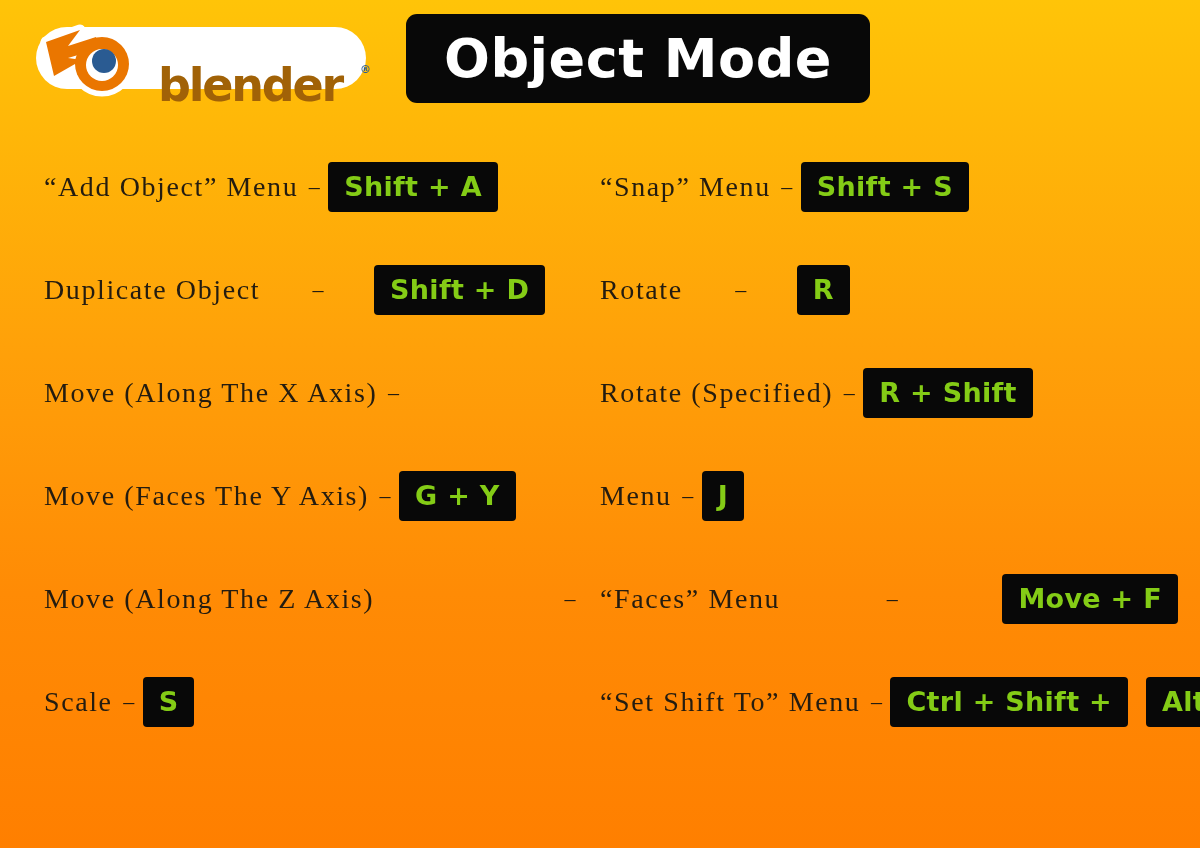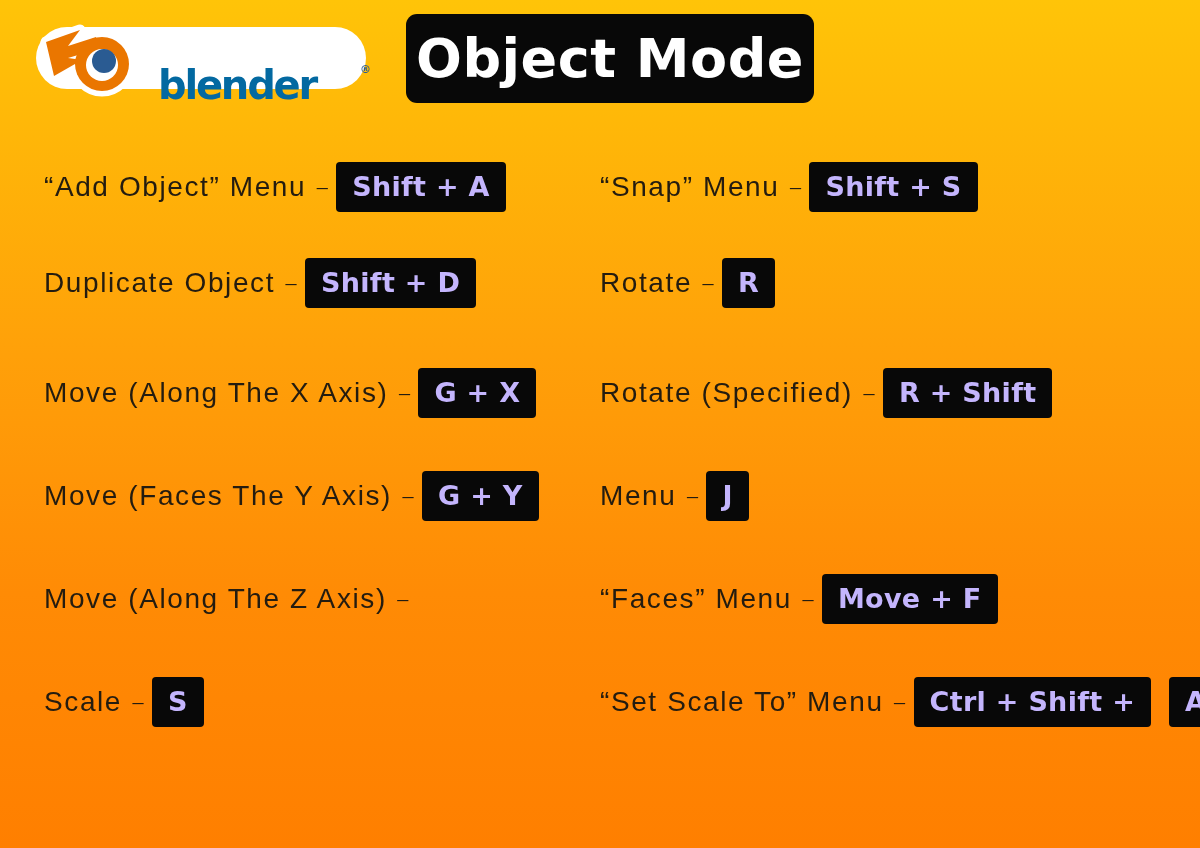--- a/index.html
+++ b/index.html
@@ -50,40 +50,40 @@
     width: 108px;
     height: 84px;
   }
 
   .logo-word {
     position: absolute;
     left: 122px;
     top: 29px;
     font-family: "DejaVu Sans", sans-serif;
     font-weight: bold;
-    font-size: 40px;
+    font-size: 46px;
     letter-spacing: -2.2px;
-    color: #0369a1;
+    color: #a16207;
     line-height: 58px;
   }
 
   .logo-reg {
     position: absolute;
     left: 324px;
     top: 36px;
     font-size: 11px;
     font-weight: bold;
     color: #2A5B92;
   }
 
   .title-badge {
     position: absolute;
     left: 406px;
     top: 14px;
-    width: 408px;
+    width: 464px;
     height: 89px;
     background: #080808;
     border-radius: 11px;
     display: flex;
     align-items: center;
     justify-content: center;
   }
 
   .title-text {
     color: #ffffff;
@@ -117,48 +117,48 @@
     left: 0;
     height: 66px;
     display: flex;
     align-items: center;
     white-space: nowrap;
   }
   .col-left  .row { width: 540px; }
   .col-right .row { width: 578px; }
 
   .row-0 { top: 34px;  }
-  .row-1 { top: 130px; }
+  .row-1 { top: 137px; gap: 42px; }
   .row-2 { top: 240px; }
   .row-3 { top: 343px; }
-  .row-4 { top: 446px; }
+  .row-4 { top: 446px; justify-content: space-between; }
   .row-5 { top: 549px; }
 
   .row-label {
-    font-family: Liberation Sans, sans-serif;
+    font-family: Liberation Serif, serif;
     font-weight: 300;
     font-size: 28px;
     letter-spacing: 1.6px;
     color: #241c10;
     line-height: 34px;
   }
 
   .row-dash {
     font-family: "DejaVu Sans", sans-serif;
     font-weight: 300;
     font-size: 28px;
     color: #241c10;
     padding: 0 7px 0 9px;
     line-height: 34px;
   }
 
   .key-badge {
     background: #080808;
     border-radius: 4px;
-    color: #c4b5fd;
+    color: #84cc16;
     font-family: "DejaVu Sans", sans-serif;
     font-weight: bold;
     font-size: 27px;
     letter-spacing: 0.3px;
     padding: 0 16px;
     height: 50px;
     display: inline-flex;
     align-items: center;
     justify-content: center;
     line-height: 50px;
@@ -219,21 +219,20 @@
 
     <div class="row row-1">
       <span class="row-label">Duplicate Object</span>
       <span class="row-dash">–</span>
       <span class="key-badge">Shift + D</span>
     </div>
 
     <div class="row row-2">
       <span class="row-label">Move (Along The X Axis)</span>
       <span class="row-dash">–</span>
-      <span class="key-badge">G + X</span>
     </div>
 
     <div class="row row-3">
       <span class="row-label">Move (Faces The Y Axis)</span>
       <span class="row-dash">–</span>
       <span class="key-badge">G + Y</span>
     </div>
 
     <div class="row row-4">
       <span class="row-label">Move (Along The Z Axis)</span>
@@ -273,21 +272,21 @@
       <span class="key-badge">J</span>
     </div>
 
     <div class="row row-4">
       <span class="row-label">“Faces” Menu</span>
       <span class="row-dash">–</span>
       <span class="key-badge">Move + F</span>
     </div>
 
     <div class="row row-5">
-      <span class="row-label">“Set Scale To” Menu</span>
+      <span class="row-label">“Set Shift To” Menu</span>
       <span class="row-dash">–</span>
       <span class="badge-stack">
         <span class="key-badge">Ctrl + Shift +</span>
         <span class="key-badge">Alt + C</span>
       </span>
     </div>
   </div>
 </div>
 
 </body></html>

